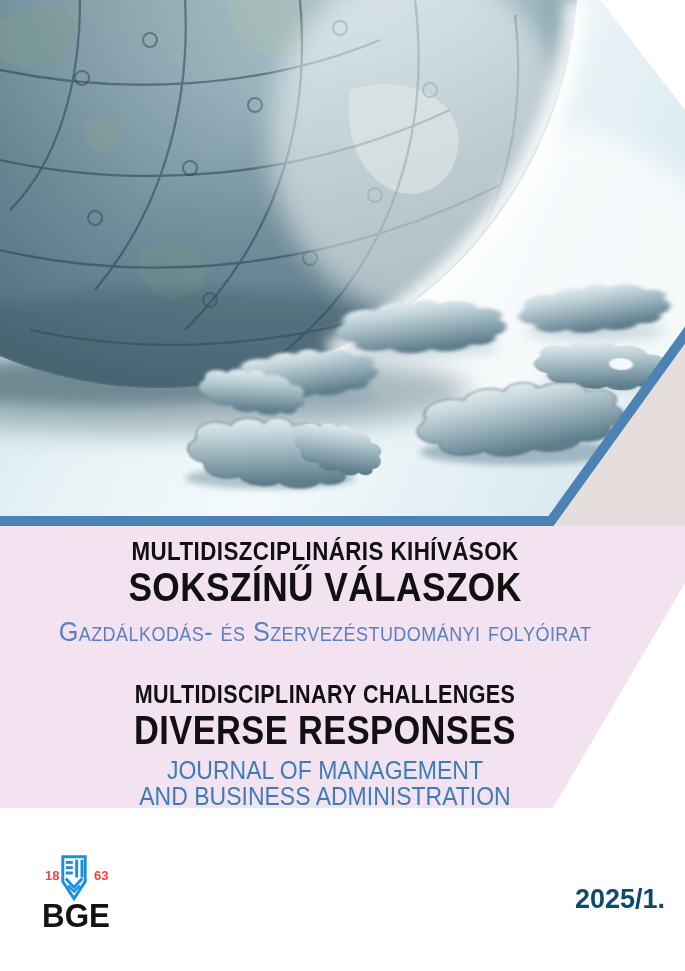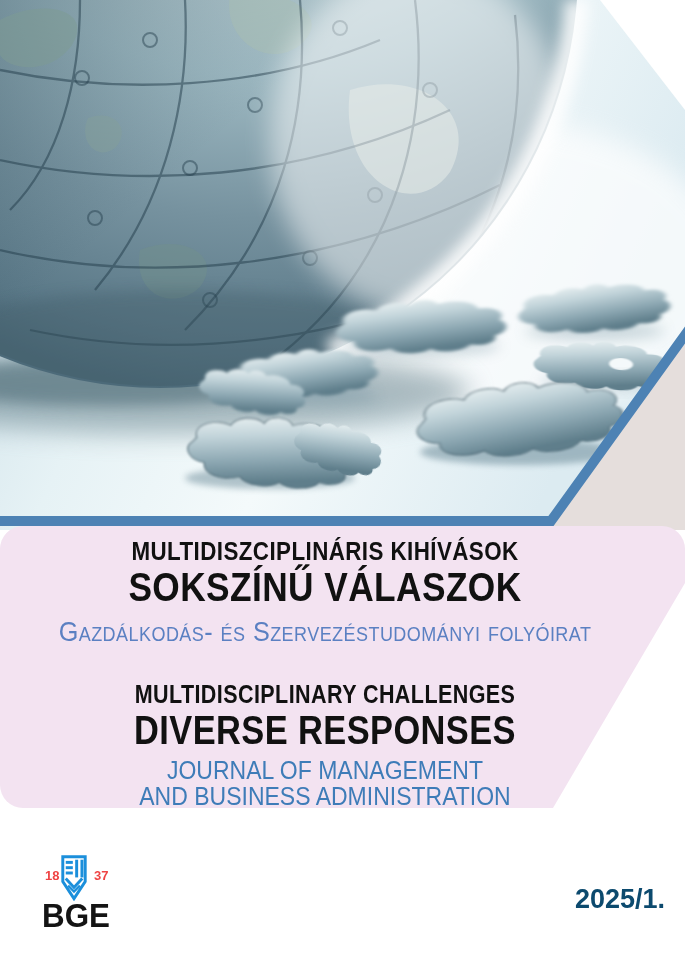--- a/index.html
+++ b/index.html
@@ -11,21 +11,20 @@
 
   
   .photo-svg { position:absolute; left:0; top:0; }
   .frame-svg { position:absolute; left:0; top:0; pointer-events:none; }
 
   
   .title-panel {
     position:absolute; left:0; top:526px; width:685px; height:282px;
     background:#f3e3f1;
     clip-path: polygon(0 0, 100% 0, 100% 57px, 553px 100%, 0 100%);
-    border-radius: 23px;
   }
   .tline {
     position:absolute; left:0; width:650px; text-align:center;
     white-space:nowrap; transform:scaleX(0.86); transform-origin:50% 50%;
     color:#111111;
   }
   .hu1 { top:10px;  font-size:26px; font-weight:700; letter-spacing:0.5px; }
   .hu2 { top:38px;  font-size:41px; font-weight:700; letter-spacing:0.5px; }
   .hu3 { top:90px;  font-size:28px; font-weight:400; color:#5b80c2;
          font-variant:small-caps; transform:scaleX(0.90); letter-spacing:0.5px; }
@@ -193,18 +192,18 @@
       <g fill="#1b8fdb">
         <rect x="8" y="10" width="12" height="5"></rect>
         <rect x="8" y="19" width="12" height="5"></rect>
         <rect x="8" y="28" width="12" height="5"></rect>
         <rect x="24" y="8" width="5" height="30"></rect>
         <rect x="33" y="8" width="5" height="30"></rect>
       </g>
       <path d="M8,40 L22,55 L36,40" fill="none" stroke="#1b8fdb" stroke-width="5"></path>
       <path d="M12,52 L22,62 L32,52" fill="none" stroke="#1b8fdb" stroke-width="4"></path>
     </svg>
-    <div class="logo-year y57">37</div>
+    <div class="logo-year y57">63</div>
     <div class="logo-bge">BGE</div>
     <div class="issue">2025/1.</div>
   </footer>
 
 </div>
 
 </body></html>

